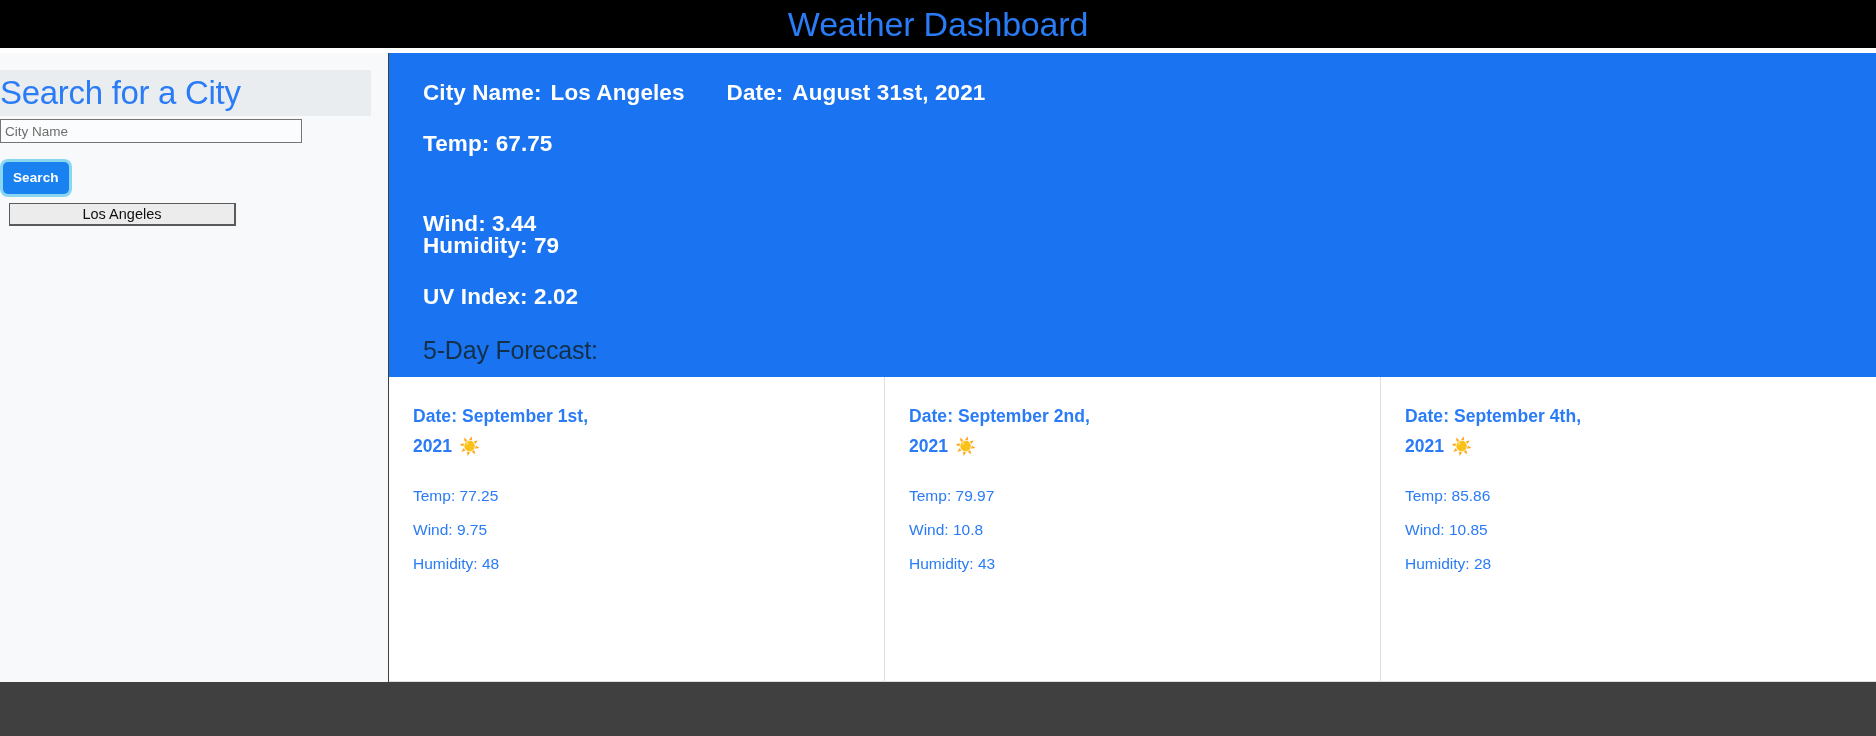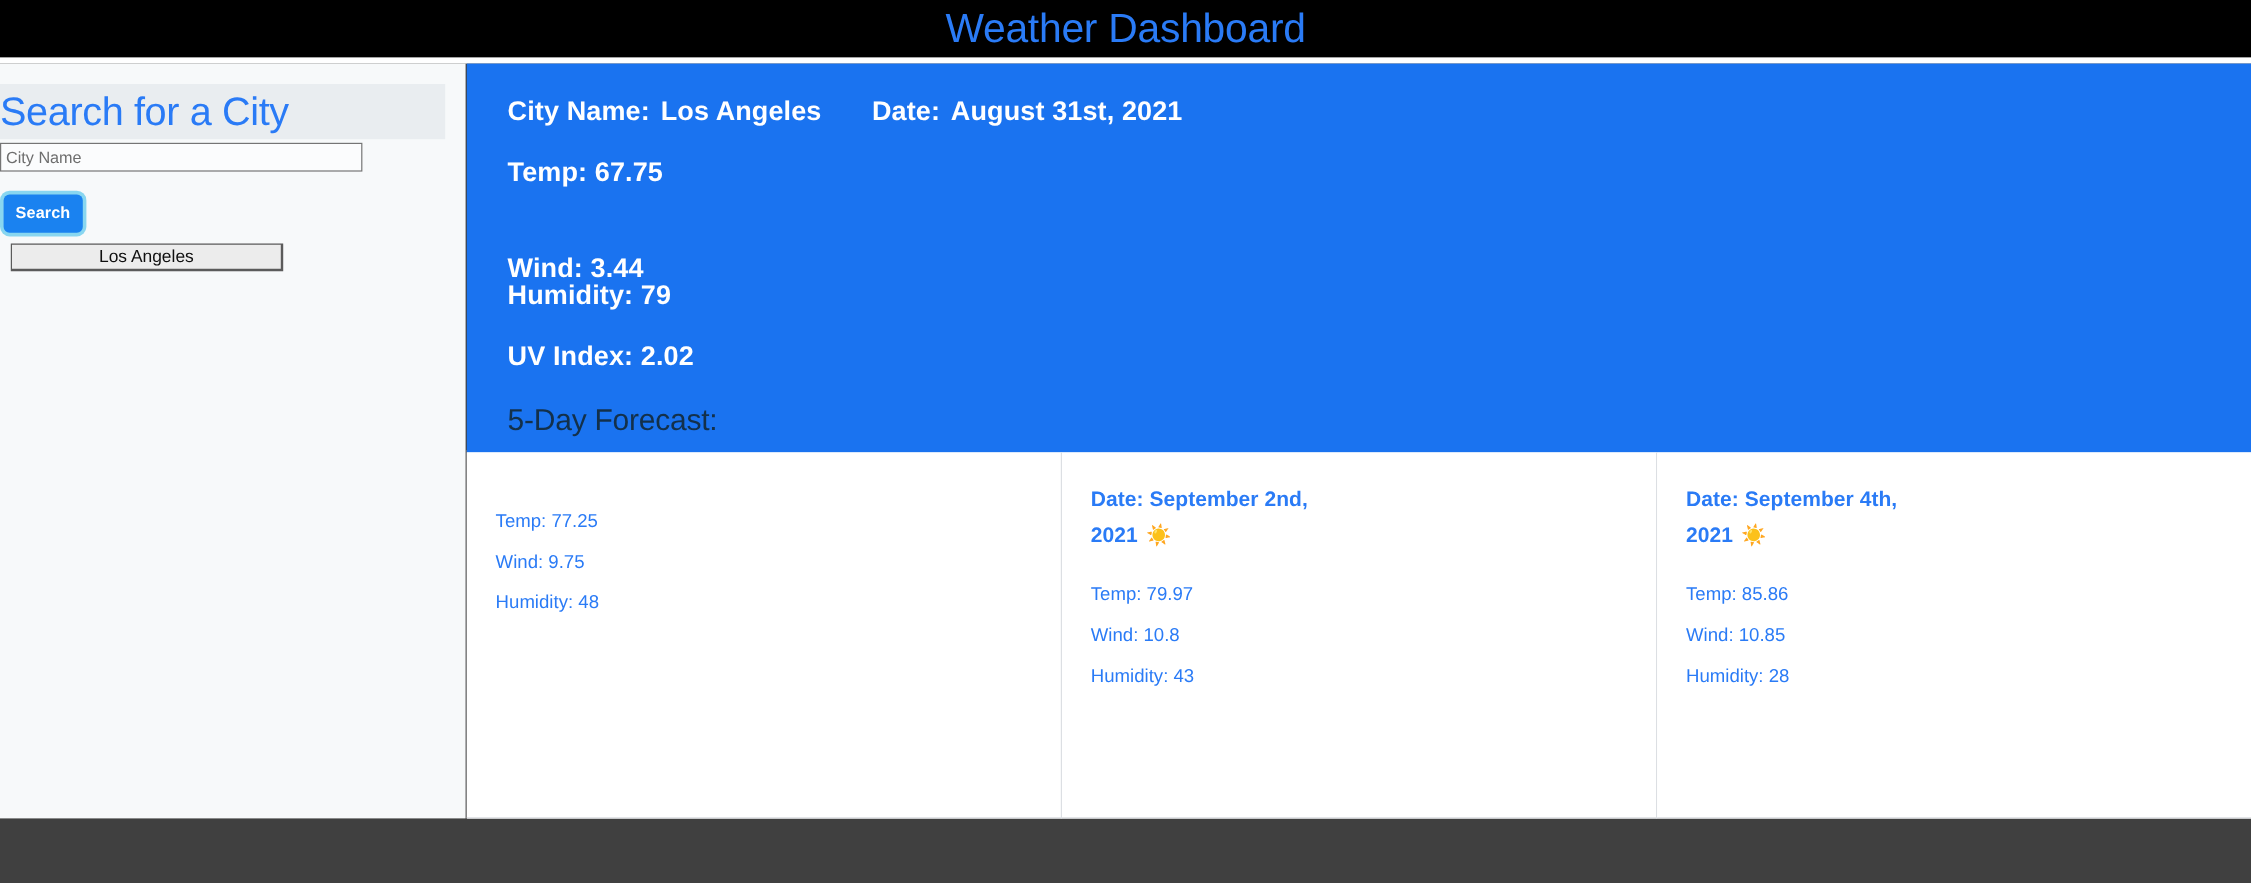--- a/index.html
+++ b/index.html
@@ -284,20 +284,23 @@
     <div class="cw-stat cw-stat-2">Wind: 3.44</div>
     <div class="cw-stat cw-stat-3">Humidity: 79</div>
     <div class="cw-stat cw-stat-4">UV Index: 2.02</div>
 
     <div class="forecast-heading">5-Day Forecast:</div>
   </div>
 
   <div class="forecast-row">
 
     <div class="forecast-card">
+      <div class="fc-date">
+        <span>Date: September 1st, 2021</span><span class="fc-icon">☀️</span>
+      </div>
       <div class="fc-stat fc-temp">Temp: 77.25</div>
       <div class="fc-stat fc-wind">Wind: 9.75</div>
       <div class="fc-stat fc-hum">Humidity: 48</div>
     </div>
 
     <div class="forecast-card">
       <div class="fc-date">
         <span>Date: September 2nd, 2021</span><span class="fc-icon">☀️</span>
       </div>
       <div class="fc-stat fc-temp">Temp: 79.97</div>

